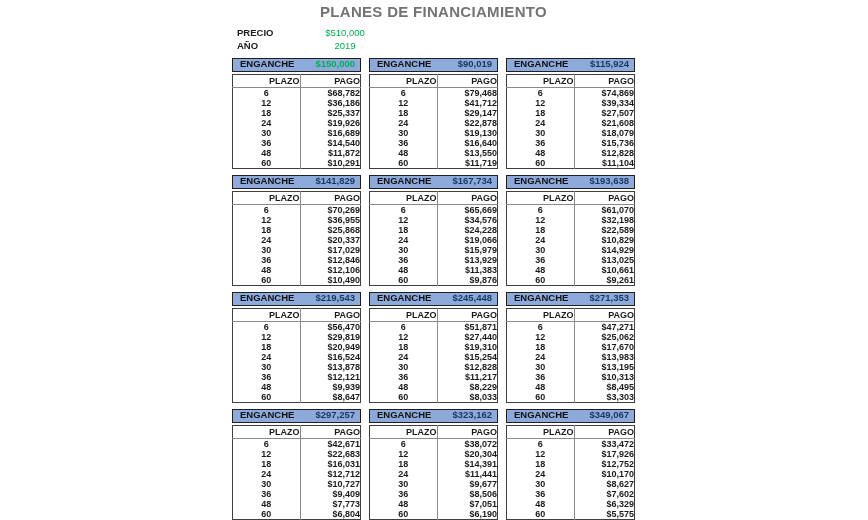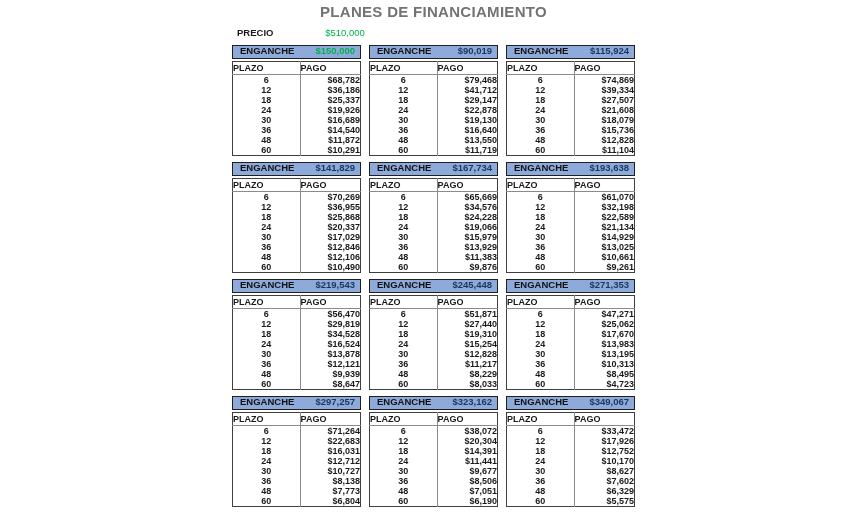--- a/index.html
+++ b/index.html
@@ -88,21 +88,21 @@
     table-layout: fixed;
   }
   table.body th, table.body td {
     font-size: 9px;
     font-weight: bold;
     color: #1a1a1a;
     padding: 0;
   }
   table.body th {
     height: 12px;
-    text-align: left;
+    text-align: right;
     border-bottom: 1px solid #8a8a8a;
   }
   table.body th:first-child, table.body td:first-child {
     width: 52%;
     border-right: 1px solid #8a8a8a;
   }
   table.body td { height: 10px; }
   td.plazo { text-align: center; }
   td.pago  { text-align: right; padding-right: 4px; }
 </style>
@@ -112,20 +112,24 @@
 <div class="page">
   <div class="content">
 
     <div class="title">PLANES DE FINANCIAMIENTO</div>
 
     <div class="info">
       <div class="info-row">
         <span class="info-label">PRECIO</span>
         <span class="info-value">$510,000</span>
       </div>
+      <div class="info-row">
+        <span class="info-label">AÑO</span>
+        <span class="info-value">2019</span>
+      </div>
     </div>
 
     <div class="grid" id="grid">
   <div class="plan highlight">
     <div class="enganche">
       <span class="eng-label">ENGANCHE</span>
       <span class="eng-value">$150,000</span>
     </div>
     <table class="body">
       <thead>
@@ -387,21 +391,21 @@
               <tr>
                 <td class="plazo">12</td>
                 <td class="pago">$32,198</td>
               </tr>
               <tr>
                 <td class="plazo">18</td>
                 <td class="pago">$22,589</td>
               </tr>
               <tr>
                 <td class="plazo">24</td>
-                <td class="pago">$21,134</td>
+                <td class="pago">$10,829</td>
               </tr>
               <tr>
                 <td class="plazo">30</td>
                 <td class="pago">$14,929</td>
               </tr>
               <tr>
                 <td class="plazo">36</td>
                 <td class="pago">$13,025</td>
               </tr>
               <tr>
@@ -432,21 +436,21 @@
               <tr>
                 <td class="plazo">6</td>
                 <td class="pago">$56,470</td>
               </tr>
               <tr>
                 <td class="plazo">12</td>
                 <td class="pago">$29,819</td>
               </tr>
               <tr>
                 <td class="plazo">18</td>
-                <td class="pago">$34,528</td>
+                <td class="pago">$20,949</td>
               </tr>
               <tr>
                 <td class="plazo">24</td>
                 <td class="pago">$16,524</td>
               </tr>
               <tr>
                 <td class="plazo">30</td>
                 <td class="pago">$13,878</td>
               </tr>
               <tr>
@@ -550,62 +554,62 @@
               <tr>
                 <td class="plazo">36</td>
                 <td class="pago">$10,313</td>
               </tr>
               <tr>
                 <td class="plazo">48</td>
                 <td class="pago">$8,495</td>
               </tr>
               <tr>
                 <td class="plazo">60</td>
-                <td class="pago">$4,723</td>
+                <td class="pago">$3,303</td>
               </tr>
             </tbody>
     </table>
   </div>
 
   <div class="plan">
     <div class="enganche">
       <span class="eng-label">ENGANCHE</span>
       <span class="eng-value">$297,257</span>
     </div>
     <table class="body">
       <thead>
         <tr>
           <th>PLAZO</th>
           <th>PAGO</th>
         </tr>
       </thead>
       <tbody>
               <tr>
                 <td class="plazo">6</td>
-                <td class="pago">$71,264</td>
+                <td class="pago">$42,671</td>
               </tr>
               <tr>
                 <td class="plazo">12</td>
                 <td class="pago">$22,683</td>
               </tr>
               <tr>
                 <td class="plazo">18</td>
                 <td class="pago">$16,031</td>
               </tr>
               <tr>
                 <td class="plazo">24</td>
                 <td class="pago">$12,712</td>
               </tr>
               <tr>
                 <td class="plazo">30</td>
                 <td class="pago">$10,727</td>
               </tr>
               <tr>
                 <td class="plazo">36</td>
-                <td class="pago">$8,138</td>
+                <td class="pago">$9,409</td>
               </tr>
               <tr>
                 <td class="plazo">48</td>
                 <td class="pago">$7,773</td>
               </tr>
               <tr>
                 <td class="plazo">60</td>
                 <td class="pago">$6,804</td>
               </tr>
             </tbody>

